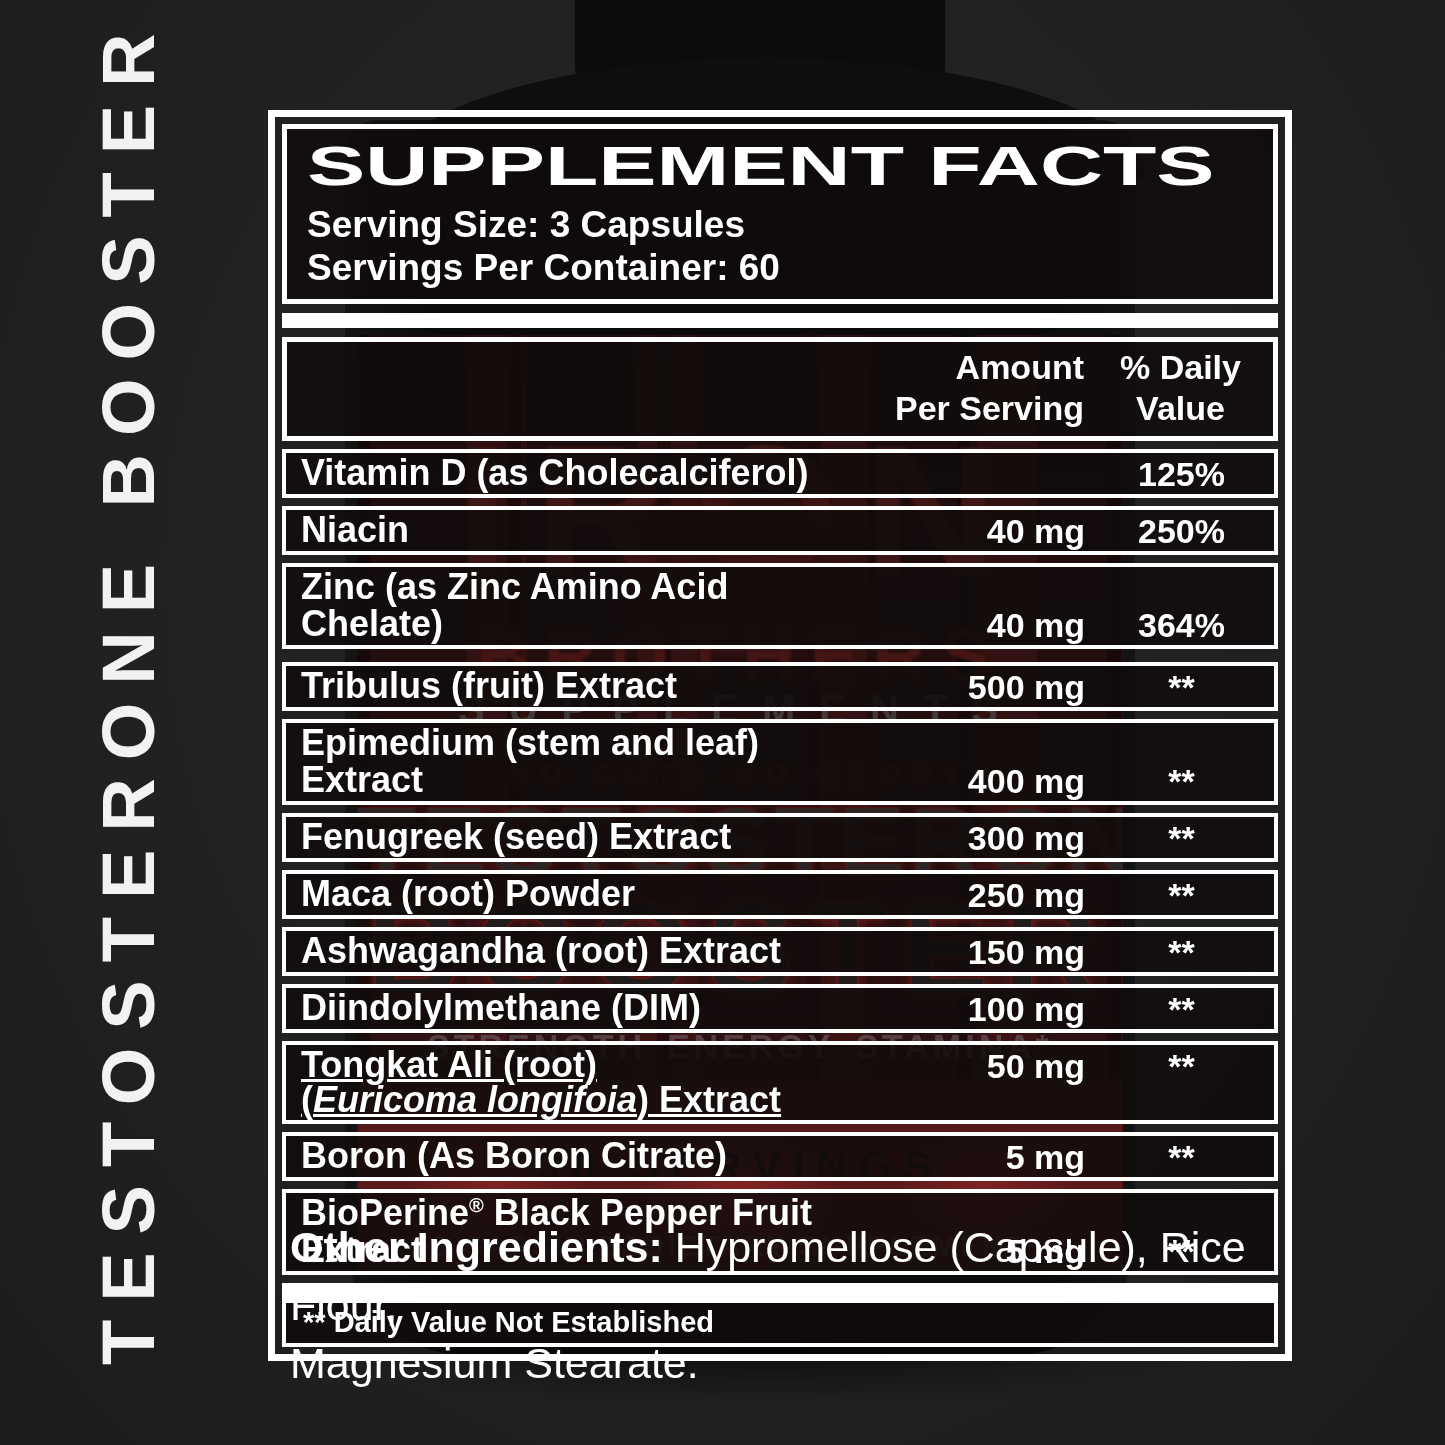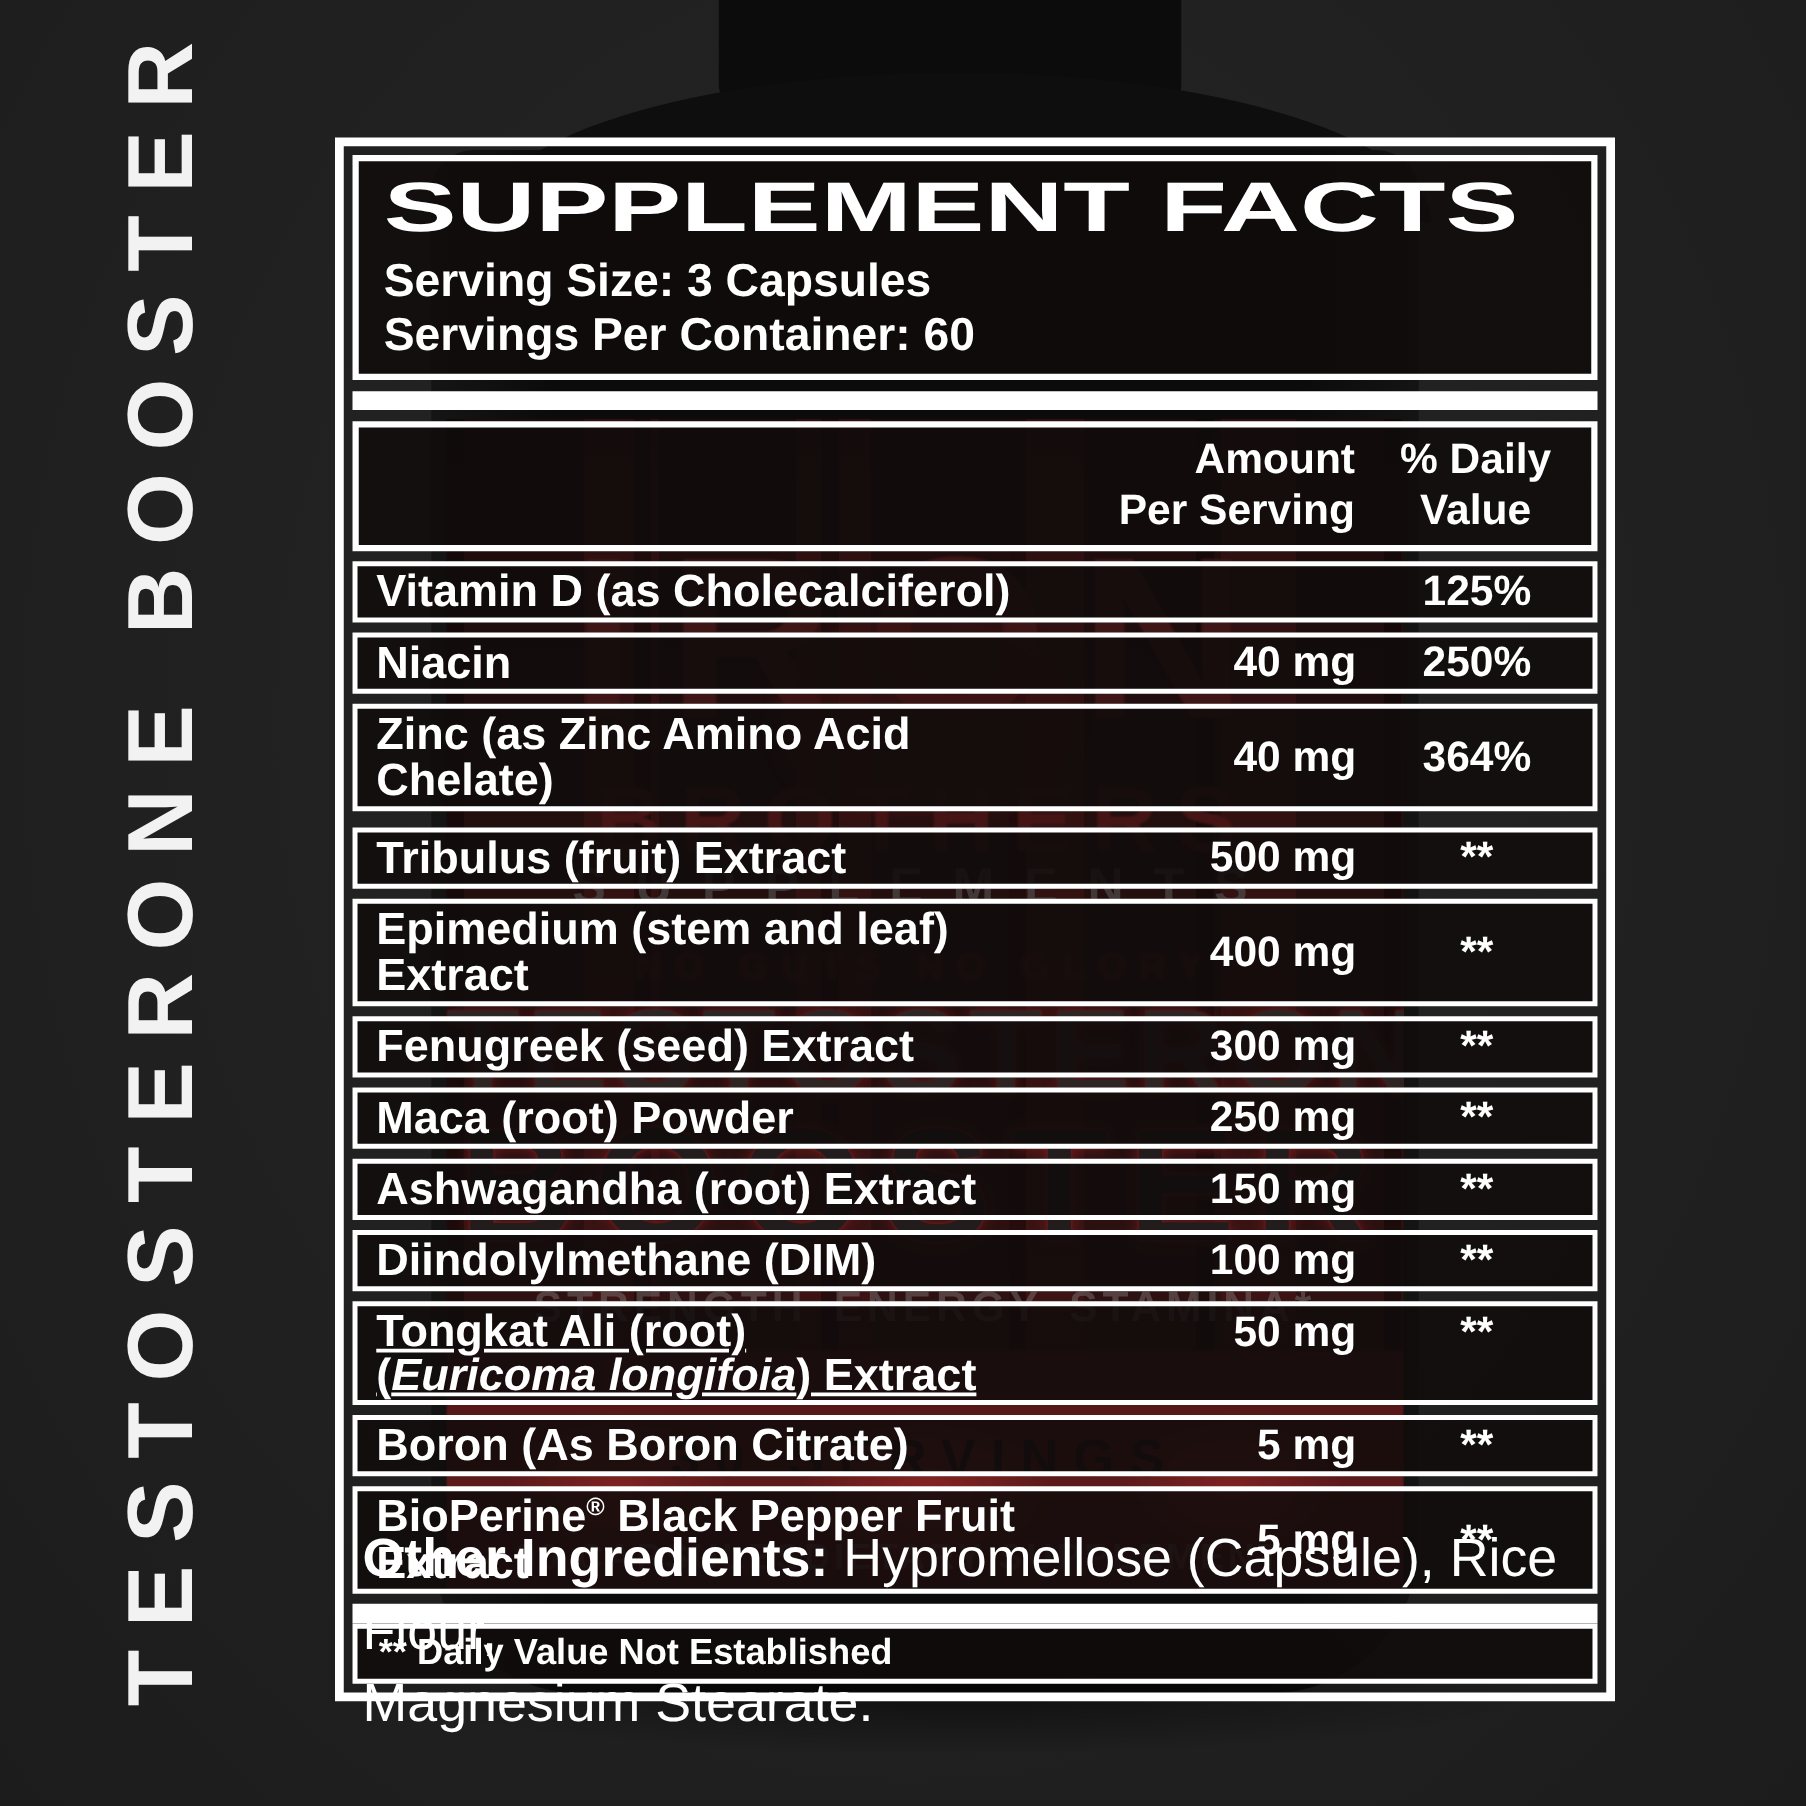--- a/index.html
+++ b/index.html
@@ -47,21 +47,21 @@
   .blockbg{background:rgba(16,12,12,.85);}
   .title-block{border:5px solid #fff;padding:4px 18px 10px 20px;}
   .sf-title{font-size:56px;line-height:62px;font-weight:bold;white-space:nowrap;
     transform:scaleX(1.56);transform-origin:0 50%;margin:2px 0 6px 0;}
   .serving-line{font-size:37px;line-height:43px;font-weight:bold;}
   .band{height:15px;background:#fff;margin:9px 0;}
   .header-block{border:5px solid #fff;display:flex;align-items:flex-start;padding:5px 0 7px 0;}
   .hcell-spacer{flex:1;}
   .hcell-amount{width:250px;text-align:right;font-size:34px;line-height:41px;font-weight:bold;padding-right:4px;}
   .hcell-dv{width:185px;text-align:center;font-size:34px;line-height:41px;font-weight:bold;}
-  .row{border:4px solid #fff;margin-top:8px;display:flex;align-items:center;min-height:36px;}
+  .row{border:4px solid #fff;margin-top:8px;display:flex;align-items:flex-end;min-height:36px;}
   .row.section-start{margin-top:13px;}
   .cell-name{flex:1;padding:1px 4px 3px 15px;font-size:36px;line-height:37px;font-weight:bold;}
   .cell-amount{width:250px;text-align:right;font-size:34px;font-weight:bold;padding-right:4px;}
   .cell-dv{width:185px;text-align:center;font-size:34px;font-weight:bold;}
   .row.two-line{align-items:flex-start;}
   .row.two-line .cell-name{line-height:35px;padding-top:2px;text-decoration:underline;}
   .row.two-line .cell-amount,.row.two-line .cell-dv{padding-top:2px;}
   .band2{height:16px;background:#fff;margin:8px 0 0 0;}
   .footnote-row{border:4px solid #fff;margin-top:0;display:flex;align-items:center;min-height:40px;}
   .footnote-text{padding:1px 4px 3px 17px;font-size:29px;font-weight:bold;}

